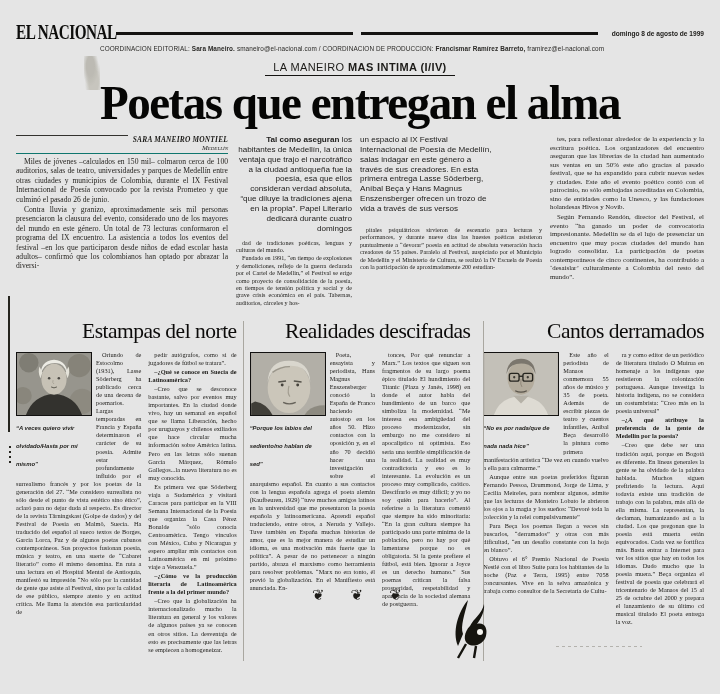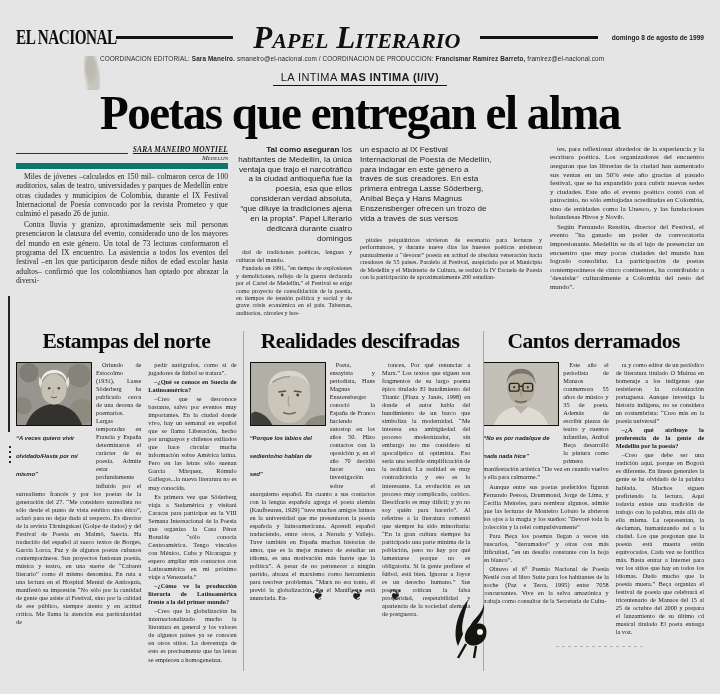--- a/index.html
+++ b/index.html
@@ -38,42 +38,42 @@
   
   .kicker { width:fit-content; margin:9px auto 0; font-family:"Liberation Sans",sans-serif;
     font-size:11px; letter-spacing:0.4px; border-bottom:1.5px solid #141311; padding:0 8px 2px; }
   .kicker .b { font-weight:bold;text-align:right; }
   .headline { text-align:center; font-weight:bold; font-size:47px; line-height:1.02;
     letter-spacing:-1.5px; color:#060605; margin-top:3px; transform:scaleY(1.04); }
 
   
   .body-grid { display:grid; grid-template-columns:212px 116px 182px 1fr; gap:8px;
     margin:8px 16px 0; height:172px; overflow:hidden; }
-  .byline-row { display:flex; align-items:flex-end; gap:5px;text-decoration:underline; }
+  .byline-row { display:flex; align-items:flex-start; gap:5px; }
   .byline-rule { flex:1; border-top:1px solid #33322e; }
   .byline-name { font-style:italic; font-weight:bold; font-size:7.4px; letter-spacing:0.2px; white-space:nowrap; }
   .byline-loc { text-align:right; font-style:italic; font-variant:small-caps; font-size:7px;
-    border-bottom:6px solid #0f766e; padding-bottom:1px; margin-bottom:3px; }
+    border-bottom:1px solid #0f766e; padding-bottom:1px; margin-bottom:3px; }
   .col1 .para { font-size:7.6px; line-height:1.24; font-weight:normal; text-align:justify;
     text-indent:8px; color:#211f1b; hyphens:auto; }
   .lede-a { font-family:"Liberation Sans",sans-serif; font-size:8.1px; line-height:1.22;
     text-align:right; color:#232220; margin-bottom:6px; min-height:86px; }
   .lede-a .b { font-weight:bold; }
   .lede-b { font-family:"Liberation Sans",sans-serif; font-size:8.1px; line-height:1.22;
     text-align:left; color:#232220; margin-bottom:6px; min-height:86px; max-width:132px; }
   .smallcol .para { font-size:6.1px; line-height:1.22; text-align:justify; text-indent:6px; hyphens:auto; }
   .col4 .para { font-size:6.9px; line-height:1.24; text-align:justify; text-indent:7px; hyphens:auto; }
   .para + .para { margin-top:1px; }
 
   
   .sections { position:relative; display:grid; grid-template-columns:1fr 1fr 1fr; gap:13px;
     margin:12px 16px 0; height:352px; overflow:hidden; }
   .vrule { position:absolute; top:2px; bottom:10px; width:1px; background:#a9a7a0; }
   .vrule.r1 { left:227px; } .vrule.r2 { left:467px; }
-  .section-title { text-align:center; font-weight:bold; font-size:21.5px; letter-spacing:-0.5px;
+  .section-title { text-align:right; font-weight:normal; font-size:21.5px; letter-spacing:-0.5px;
     white-space:nowrap; color:#0c0b0a; margin-bottom:7px; }
   .section-cols { display:grid; grid-template-columns:1.42fr 1fr; gap:7px; }
   .section-cols .para { font-size:6.3px; line-height:1.28; text-align:justify; text-indent:6px; hyphens:auto; }
   .section-cols .para.q { font-weight:bold; }
   .photo-wrap { float:left; width:76px; margin:1px 4px 2px 0; }
   .photo { display:block; width:76px; height:64px; border:1.5px solid #121110; background:#9b9892; }
   .photo-caption { font-family:"Liberation Sans",sans-serif; font-weight:bold; font-style:italic;
     font-size:5.9px; line-height:1.18; padding-top:2px; color:#1e1d1a; }
 
   
@@ -88,36 +88,35 @@
 
 <div class="page">
 
   <div class="smudge"></div>
   <div class="edge-artifact"></div>
   <div class="edge-dots"></div>
 
   <div class="header-row">
     <div class="masthead">EL NACIONAL</div>
     <div class="head-rule"></div>
-    <div class="paper-title">Papel Literario</div>
     <div class="head-rule"></div>
     <div class="issue-date">domingo 8 de agosto de 1999</div>
   </div>
   <div class="coord-line">
     <span>COORDINACION EDITORIAL:</span>
     <span class="b">Sara Maneiro.</span>
     <span>smaneiro@el-nacional.com</span>
     <span>/</span>
     <span>COORDINACION DE PRODUCCION:</span>
     <span class="b">Francismar Ramírez Barreto,</span>
     <span>framirez@el-nacional.com</span>
   </div>
 
   <div class="kicker">
-    <span>LA INTIMA </span><span class="b">MAS INTIMA (I/IV)</span>
+    <span>LA MANEIRO </span><span class="b">MAS INTIMA (I/IV)</span>
   </div>
   <h1 class="headline">Poetas que entregan el alma</h1>
 
   <div class="body-grid">
     <div class="col1">
       <div class="byline-row">
         <span class="byline-rule"></span>
         <span class="byline-name">SARA MANEIRO MONTIEL</span>
       </div>
       <div class="byline-loc">Medellín</div>
@@ -131,21 +130,21 @@
       <div class="lede-a">
         <span class="b">Tal como aseguran</span><span> los habitantes de Medellín, la única ventaja que trajo el narcotráfico a la ciudad antioqueña fue la poesía, esa que ellos consideran verdad absoluta, “que diluye la tradiciones ajena en la propia”. Papel Literario dedicará durante cuatro domingos</span>
       </div>
       <div>
 
       <p class="para">dad de tradiciones poéticas, lenguas y culturas del mundo.</p>
           <p class="para">Fundado en 1991, “en tiempo de explosiones y demoliciones, reflejo de la guerra declarada por el Cartel de Medellín,” el Festival se erige como proyecto de consolidación de la poesía, en tiempos de tensión política y social y de grave crisis económica en el país. Tabernas, auditorios, cárceles y hos-</p>
         </div>
     </div>
     <div class="col3 smallcol">
-      <div class="lede-b">un espacio al IX Festival Internacional de Poesía de Medellín, para indagar en este género a través de sus creadores. En esta primera entrega Lasse Söderberg, Aníbal Beça y Hans Magnus Enszensberger ofrecen un trozo de vida a través de sus versos</div>
+      <div class="lede-b">un espacio al IX Festival Internacional de Poesía de Medellín, salas indagar en este género a través de sus creadores. En esta primera entrega Lasse Söderberg, Aníbal Beça y Hans Magnus Enszensberger ofrecen un trozo de vida a través de sus versos</div>
       <div>
 
       <p class="para">pitales psiquiátricos sirvieron de escenario para lecturas y performances, y durante nueve días las huestes poéticas asistieron puntualmente a “devorar” poesía en actitud de absoluta veneración hacia creadores de 55 países. Paralelo al Festival, auspiciado por el Municipio de Medellín y el Ministerio de Cultura, se realizó la IV Escuela de Poesía con la participación de aproximadamente 200 estudian-</p>
         </div>
     </div>
     <div class="col4">
       <div>
 
       <p class="para">tes, para reflexionar alrededor de la experiencia y la escritura poética. Los organizadores del encuentro aseguran que las librerías de la ciudad han aumentado sus ventas en un 50% este año gracias al pasado festival, que se ha expandido para cubrir nuevas sedes y ciudades. Este año el evento poético contó con el patrocinio, no sólo embajadas acreditadas en Colombia, sino de entidades como la Unesco, y las fundaciones holandesas Hivos y Novib.</p>
           <p class="para">Según Fernando Rendón, director del Festival, el evento “ha ganado un poder de convocatoria impresionante. Medellín se da el lujo de presenciar un encuentro que muy pocas ciudades del mundo han logrado consolidar. La participación de poetas contemporáneos de cinco continentes, ha contribuido a ‘desaislar’ culturalmente a Colombia del resto del mundo”.</p>

